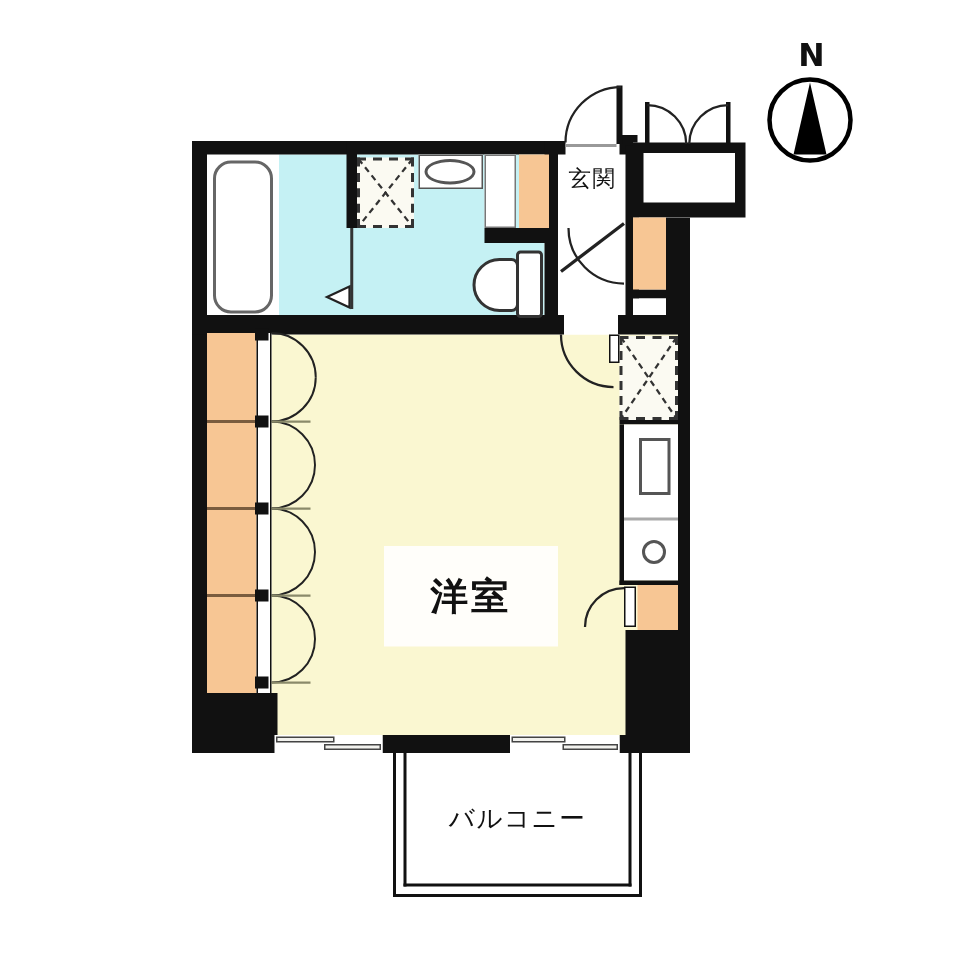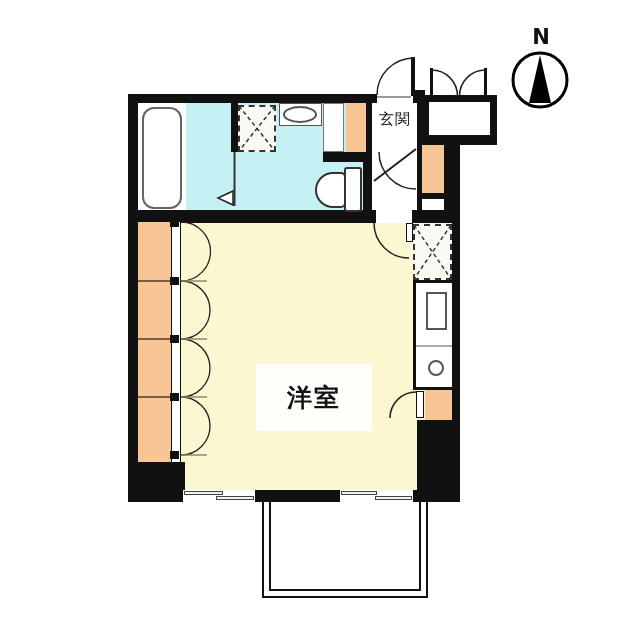--- a/index.html
+++ b/index.html
@@ -152,14 +152,15 @@
       <circle cx="540" cy="80" r="27" fill="#fff" stroke="#000" stroke-width="3"></circle>
       <polygon points="540,55 529,103 551,103" fill="#000"></polygon>
     </g>
   </svg>
 
   <div class="abs label" style="left:527px;top:24px;width:28px;height:26px;font-size:21px;font-weight:bold;">N</div>
   <div class="abs label" style="left:374px;top:109px;width:42px;height:22px;font-size:15px;font-weight:normal;letter-spacing:1px;">玄関</div>
   <div class="abs" style="left:256px;top:323px;width:116px;height:67px;background:#fffefa;display:flex;flex-direction:column;align-items:center;justify-content:center;margin-top:41px;">
     <span style="font-size:25px;font-weight:bold;letter-spacing:2px;">洋室</span>
   </div>
+  <div class="abs label" style="left:275px;top:535px;width:140px;height:24px;font-size:17px;letter-spacing:1px;">バルコニー</div>
 
 </div>
 
 </body></html>

